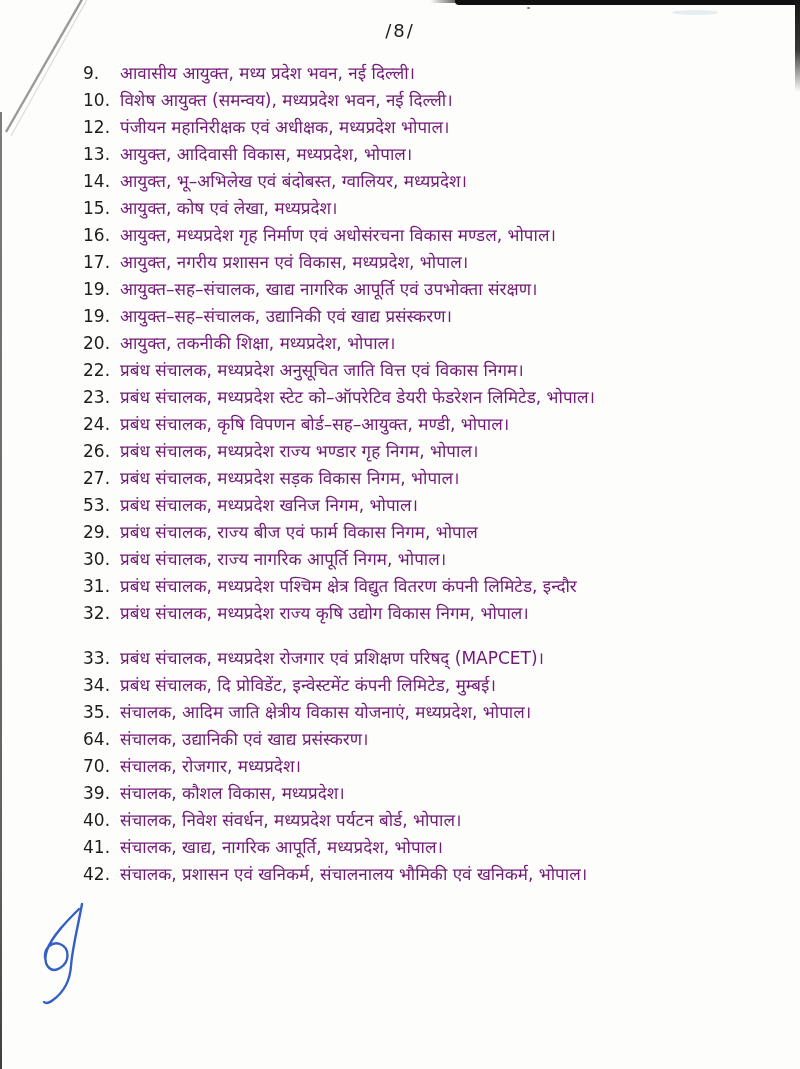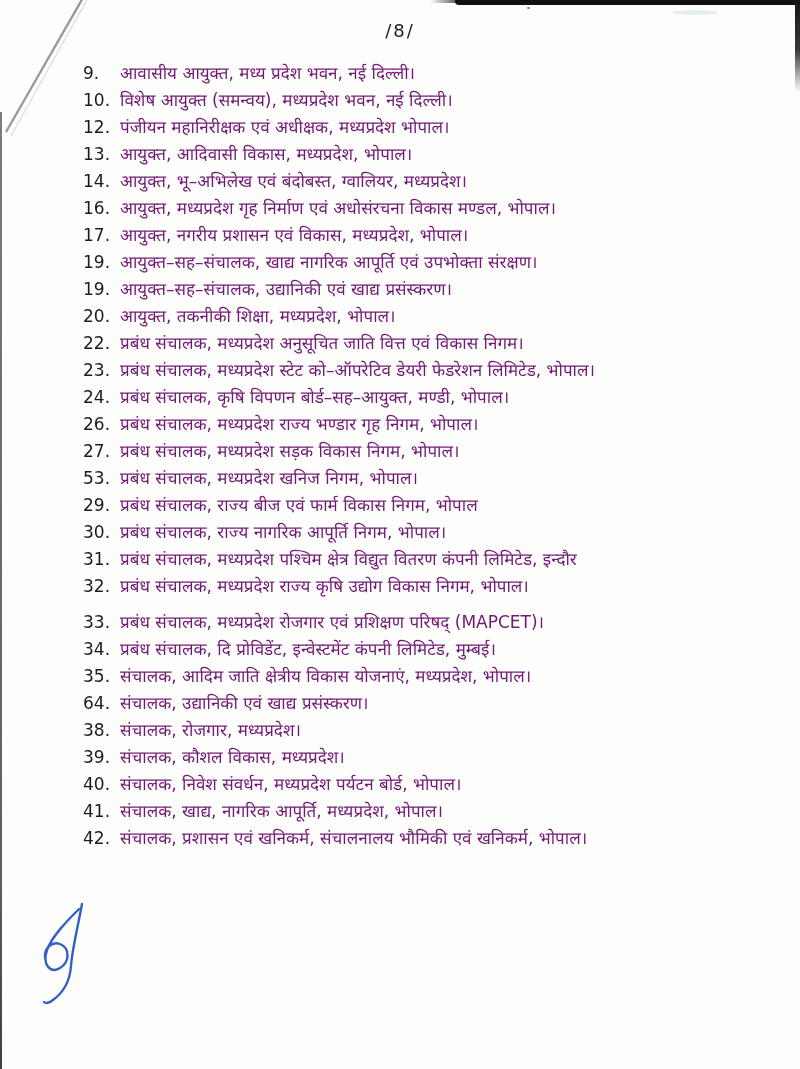--- a/index.html
+++ b/index.html
@@ -47,21 +47,21 @@
   .page-number {
     position: absolute; left: 0; right: 0; top: 20px;
     text-align: center; font-size: 18px; letter-spacing: 2px;
     color: #1c1c1c;
   }
   .list {
     position: absolute; left: 83px; top: 60px; width: 705px;
     font-size: 17px; line-height: 27px;
   }
   .row { display: flex; align-items: flex-start; }
-  .row.gap { margin-top: 9px; }
+  .row.gap { margin-top: 18px; }
   .num { flex: 0 0 37px; width: 37px; color: #1c1c1c; }
   .txt { flex: 1; white-space: pre; color: #701a75; }
 
   .signature { position: absolute; left: 16px; top: 892px; }
 </style>
 </head>
 <body>
 
 <div class="page">
 
@@ -94,20 +94,24 @@
       </div>
       <div class="row">
         <span class="num">13.</span>
         <span class="txt">आयुक्त, आदिवासी विकास, मध्यप्रदेश, भोपाल।</span>
       </div>
       <div class="row">
         <span class="num">14.</span>
         <span class="txt">आयुक्त, भू–अभिलेख एवं बंदोबस्त, ग्वालियर, मध्यप्रदेश।</span>
       </div>
       <div class="row">
+        <span class="num">15.</span>
+        <span class="txt">आयुक्त, कोष एवं लेखा, मध्यप्रदेश।</span>
+      </div>
+      <div class="row">
         <span class="num">16.</span>
         <span class="txt">आयुक्त, मध्यप्रदेश गृह निर्माण एवं अधोसंरचना विकास मण्डल, भोपाल।</span>
       </div>
       <div class="row">
         <span class="num">17.</span>
         <span class="txt">आयुक्त, नगरीय प्रशासन एवं विकास, मध्यप्रदेश, भोपाल।</span>
       </div>
       <div class="row">
         <span class="num">19.</span>
         <span class="txt">आयुक्त–सह–संचालक, खाद्य नागरिक आपूर्ति एवं उपभोक्ता संरक्षण।</span>
@@ -170,21 +174,21 @@
       </div>
       <div class="row">
         <span class="num">35.</span>
         <span class="txt">संचालक, आदिम जाति क्षेत्रीय विकास योजनाएं, मध्यप्रदेश, भोपाल।</span>
       </div>
       <div class="row">
         <span class="num">64.</span>
         <span class="txt">संचालक, उद्यानिकी एवं खाद्य प्रसंस्करण।</span>
       </div>
       <div class="row">
-        <span class="num">38.</span>
+        <span class="num">70.</span>
         <span class="txt">संचालक, रोजगार, मध्यप्रदेश।</span>
       </div>
       <div class="row">
         <span class="num">39.</span>
         <span class="txt">संचालक, कौशल विकास, मध्यप्रदेश।</span>
       </div>
       <div class="row">
         <span class="num">40.</span>
         <span class="txt">संचालक, निवेश संवर्धन, मध्यप्रदेश पर्यटन बोर्ड, भोपाल।</span>
       </div>

